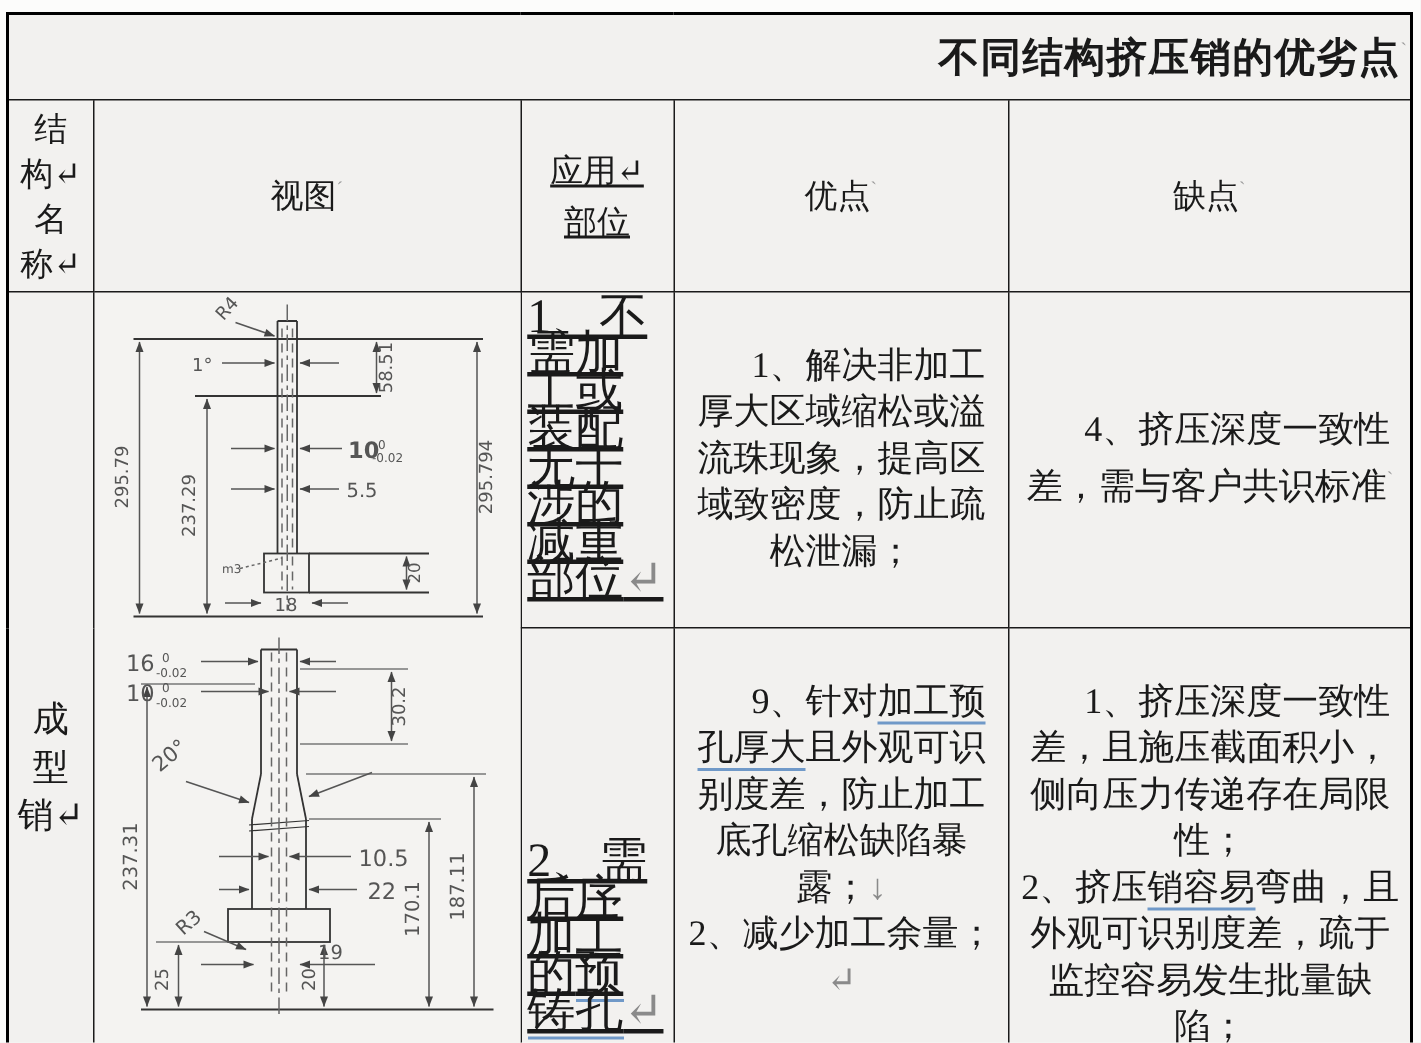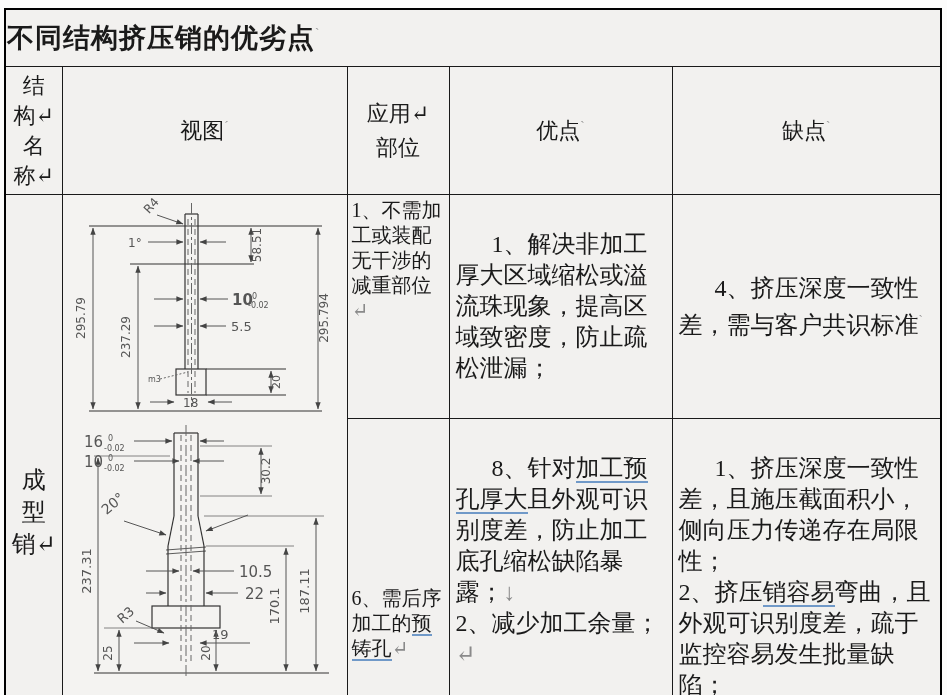--- a/index.html
+++ b/index.html
@@ -9,35 +9,35 @@
     font-family:"Liberation Serif","DejaVu Serif",serif;
     color:#1a1a1a;
   }
   .page{position:absolute;left:4px;top:8px;}
   table{
     border-collapse:collapse;table-layout:fixed;width:937px;
     background:#f2f1ef;border:2px solid #000;
   }
   td{border:1px solid #1a1a1a;vertical-align:top;overflow:hidden;}
   
-  .title-cell{height:54px;text-align:left;vertical-align:middle;
+  .title-cell{height:54px;text-align:right;vertical-align:middle;
     font-size:27px;font-weight:bold;letter-spacing:1px;}
   .tiny-mark{font-size:13px;color:#999;font-weight:normal;vertical-align:super;}
   
   .head td{height:125px;text-align:center;vertical-align:middle;font-size:22px;}
   .vstack .line{display:block;line-height:30px;}
-  .head .two-line .line{display:block;line-height:34px;}
+  .head .two-line .line{display:block;line-height:34px;text-decoration:underline;}
   
   .structure-cell{text-align:center;vertical-align:middle;font-size:24px;}
   .structure-cell .line{display:block;line-height:32px;}
   .view-cell{padding:0;position:relative;background:#f4f3f1;}
-  .app-cell{font-size:20px;line-height:25px;padding:3px 6px 3px 4px;word-break:break-all;}
+  .app-cell{font-size:32px;line-height:25px;padding:3px 6px 3px 4px;word-break:break-all;text-decoration:underline;}
   .app2{vertical-align:middle;}
   .txt-cell{font-size:24px;line-height:31px;padding:3px 5px 3px 6px;
-    word-break:break-all;white-space:pre-wrap;}
+    word-break:break-all;white-space:pre-wrap;text-align:center;}
   .dis1{vertical-align:middle;}
   .u{border-bottom:2px solid #7099c8;}
   .mark{color:#8a8a8a;}
   .row1 td{height:185px;}
   .row2 td{height:311px;}
   svg{position:absolute;left:1px;}
   svg text{font-family:"DejaVu Sans","Liberation Sans",sans-serif;fill:#555;}
 </style>
 </head>
 <body>
@@ -225,24 +225,24 @@
     <td class="txt-cell">
       <span>1、解决非加工厚大区域缩松或溢流珠现象，提高区域致密度，防止疏松泄漏；</span>
     </td>
     <td class="txt-cell dis1">
       <span>4、挤压深度一致性差，需与客户共识标准</span><span class="tiny-mark">ˋ</span>
     </td>
   </tr>
 
   <tr class="row2">
     <td class="app-cell app2">
-      <span>6、需后序加工的</span><span class="u">预铸孔</span><span class="mark">↵</span>
+      <span>2、需后序加工的</span><span class="u">预铸孔</span><span class="mark">↵</span>
     </td>
     <td class="txt-cell">
-      <span>8、针对</span><span class="u">加工预孔厚大</span><span>且外观可识别度差，防止加工底孔缩松缺陷暴露；</span><span class="mark">↓</span><span>
+      <span>9、针对</span><span class="u">加工预孔厚大</span><span>且外观可识别度差，防止加工底孔缩松缺陷暴露；</span><span class="mark">↓</span><span>
 2、减少加工余量；</span><span class="mark">↵</span>
     </td>
     <td class="txt-cell">
       <span>1、挤压深度一致性差，且施压截面积小，侧向压力传递存在局限性；
 2、挤压</span><span class="u">销容易</span><span>弯曲，且外观可识别度差，疏于监控容易发生批量缺陷；
 3、挤压行程长，销子表面易粘铝，挤压销使用寿命周期短；</span>
     </td>
   </tr>
 
 </tbody>

